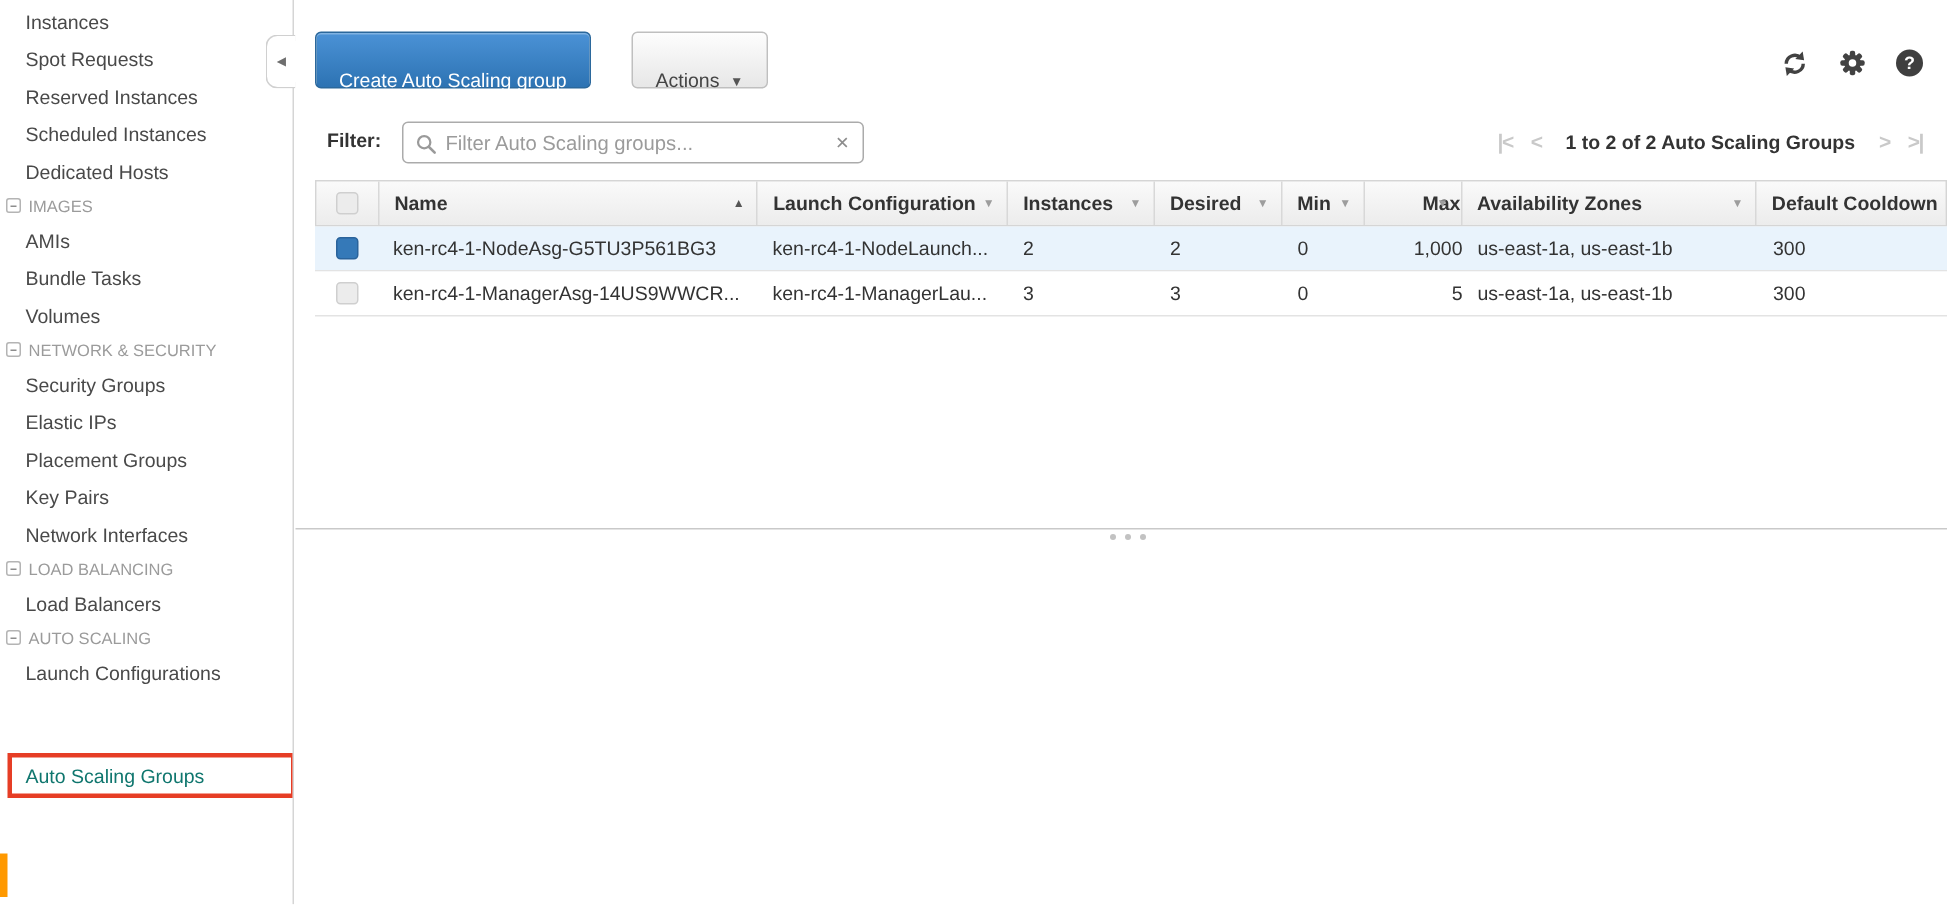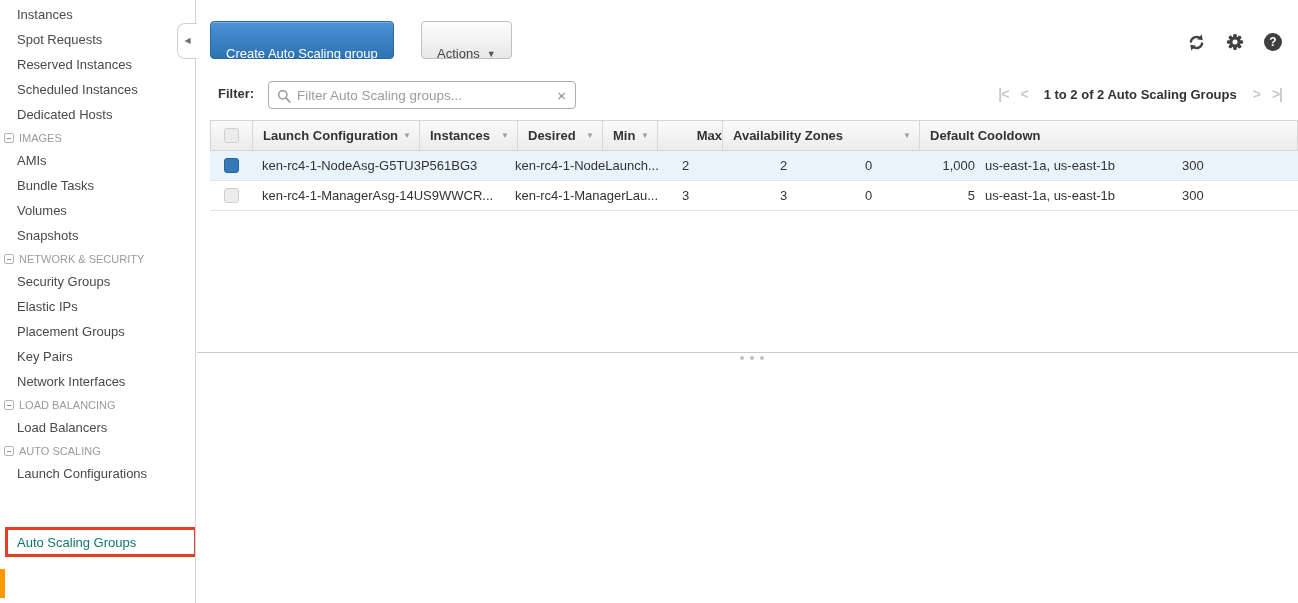--- a/index.html
+++ b/index.html
@@ -123,23 +123,20 @@
 
       <div class="nav-entry">
         <span class="nav-label">Bundle Tasks</span>
       </div>
 
 
       <div class="nav-entry">
         <span class="nav-label">Volumes</span>
       </div>
 
-      <div class="nav-entry">
-        <span class="nav-label">Snapshots</span>
-      </div>
 
       <div class="nav-entry section">
         <span class="collapse-icon"></span><span class="nav-label">NETWORK &amp; SECURITY</span>
       </div>
 
       <div class="nav-entry">
         <span class="nav-label">Security Groups</span>
       </div>
 
       <div class="nav-entry">
@@ -231,20 +228,24 @@
         <span class="pg-arrow">&gt;</span>
         <span class="pg-arrow">&gt;|</span>
       </div>
     </div>
 
     <div class="asg-table">
       <div class="thead">
         <div class="tcell c1">
           <span class="checkbox"></span>
         </div>
+        <div class="tcell c2">
+          <span>Name</span>
+          <span class="sort asc">▲</span>
+        </div>
         <div class="tcell c3">
           <span>Launch Configuration</span>
           <span class="sort desc">▼</span>
         </div>
         <div class="tcell c4">
           <span>Instances</span>
           <span class="sort desc">▼</span>
         </div>
         <div class="tcell c5">
           <span>Desired</span>

